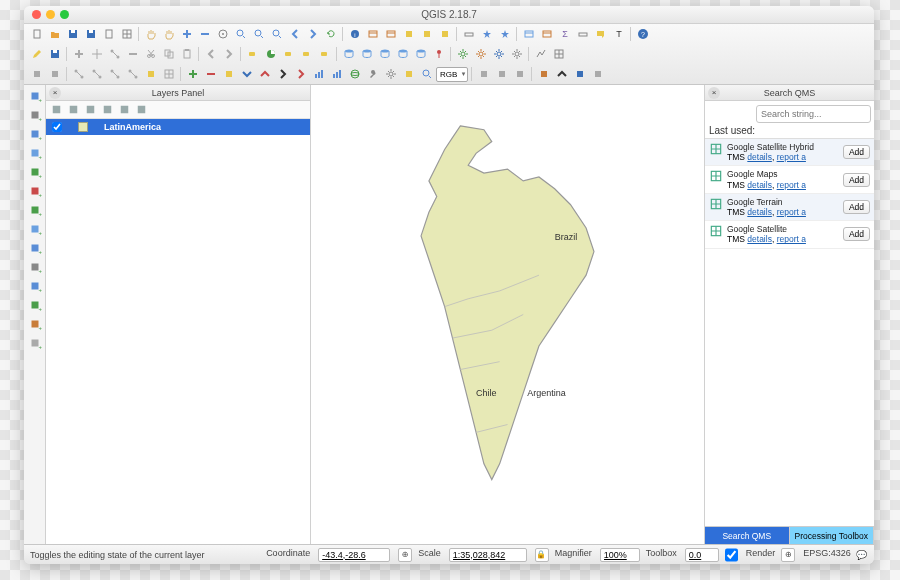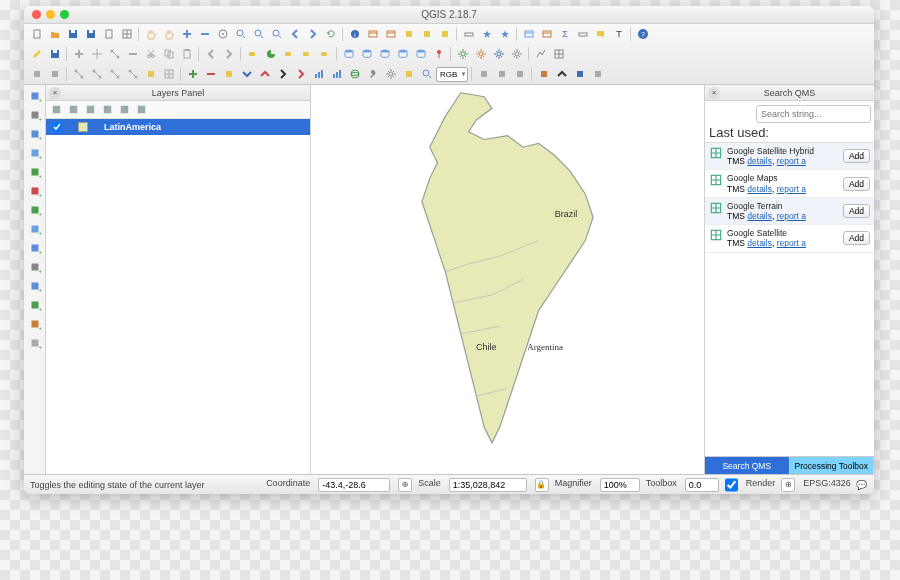--- a/index.html
+++ b/index.html
@@ -1,17 +1,17 @@
 <!DOCTYPE html>
 <html><head>
 <meta charset="utf-8">
 <style>
 * { box-sizing: border-box; margin: 0; padding: 0; font-family: -apple-system, "Helvetica Neue", Arial, sans-serif; }
 body { background: #f5f5f5; width: 900px; height: 580px; overflow: hidden; }
-.window { position: absolute; left: 24px; top: 6px; width: 850px; height: 488px; background: #ececec; border-radius: 6px; box-shadow: 0 4px 18px rgba(0,0,0,0.25); display: flex; flex-direction: column; overflow: hidden; }
+.window { position: absolute; left: 24px; top: 6px; width: 850px; height: 558px; background: #ececec; border-radius: 6px; box-shadow: 0 4px 18px rgba(0,0,0,0.25); display: flex; flex-direction: column; overflow: hidden; }
 .titlebar { height: 18px; background: linear-gradient(#f7f7f7,#e6e6e6); display: flex; align-items: center; padding: 0 8px; border-bottom: 1px solid #d0d0d0; position: relative; }
 .traffic { display: flex; gap: 5px; }
 .tl { width: 9px; height: 9px; border-radius: 50%; }
 .tl.red { background: #ff5f56; } .tl.yellow { background: #ffbd2e; } .tl.green { background: #27c93f; }
 .title { position: absolute; left: 0; right: 0; text-align: center; font-size: 10px; color: #555; }
 .toolbar-region { background: linear-gradient(#f9f9f9,#e8e8e8); border-bottom: 1px solid #c7c7c7; }
 .toolbar-row { display: flex; align-items: center; padding: 2px 4px; gap: 1px; flex-wrap: nowrap; overflow: hidden; height: 20px; }
 .tbtn { width: 17px; height: 17px; border: 1px solid transparent; border-radius: 2px; display: flex; align-items: center; justify-content: center; font-size: 10px; cursor: pointer; }
 .tsep { width: 1px; height: 14px; background: #ccc; margin: 0 2px; }
 .tbtn svg { width: 12px; height: 12px; }
@@ -31,36 +31,36 @@
 .layer-row.selected { background: #2f6fd8; color: #fff; }
 .layer-row input[type=checkbox] { width: 10px; height: 10px; }
 .layer-swatch { width: 10px; height: 10px; border: 1px solid rgba(0,0,0,0.3); background: #e7e9b6; }
 .layer-name { font-weight: bold; }
 .map-canvas { flex: 1; position: relative; background: #fff; }
 .map-canvas svg { position: absolute; inset: 0; width: 100%; height: 100%; }
 .map-label { position: absolute; font-size: 9px; color: #333; }
 .qms-panel { width: 170px; display: flex; flex-direction: column; border-left: 1px solid #d0d0d0; background: #fff; }
 .qms-search { height: 18px; margin: 2px 3px; padding-left: 48px; }
 .qms-search input { width: 100%; height: 100%; font-size: 9px; padding: 0 4px; border: 1px solid #c7c7c7; border-radius: 3px; }
-.qms-lastused { font-size: 13px; padding: 2px 4px; border-bottom: 1px solid #ddd; color: #333; }
+.qms-lastused { font-size: 10px; padding: 2px 4px; border-bottom: 1px solid #ddd; color: #333; }
 .qms-list { flex: 1; overflow: auto; }
 .qms-item { display: flex; align-items: flex-start; padding: 3px 4px; border-bottom: 1px solid #eee; gap: 4px; background: #f0f4fa; }
 .qms-item:nth-child(even) { background: #fff; }
 .qms-icon { width: 14px; height: 14px; flex-shrink: 0; }
 .qms-text { flex: 1; font-size: 8.5px; line-height: 1.2; }
 .qms-text .qtitle { font-weight: normal; color: #222; }
 .qms-text .qmeta a { color: #1a5fb4; text-decoration: underline; cursor: pointer; }
 .qms-add { font-size: 8.5px; padding: 1px 5px; border: 1px solid #bbb; border-radius: 3px; background: linear-gradient(#fff,#eee); cursor: pointer; align-self: center; }
 .qms-tabs { display: flex; height: 18px; border-top: 1px solid #ccc; }
 .qms-tab { flex: 1; font-size: 8.5px; display: flex; align-items: center; justify-content: center; border-right: 1px solid #ccc; background: #7dd3fc; cursor: pointer; }
 .qms-tab.active { background: #2f6fd8; color: #fff; }
 .statusbar { height: 20px; background: linear-gradient(#f7f7f7,#e6e6e6); border-top: 1px solid #c7c7c7; display: flex; align-items: center; padding: 0 6px; font-size: 9px; color: #444; gap: 6px; }
 .statusbar .spacer { flex: 1; }
 .status-field { display: flex; gap: 8px; }
-.status-field input { height: 14px; font-size: 9px; border: 1px solid #bbb; padding: 0 3px; border-radius: 2px; }
+.status-field input { height: 14px; font-size: 9px; border: 1px solid #bbb; padding: 0 3px; border-radius: 2px; text-decoration: underline; }
 .status-field .sbtn { width: 14px; height: 14px; border: 1px solid #bbb; border-radius: 2px; display: flex; align-items: center; justify-content: center; font-size: 8px; background: #fff; cursor: pointer; }
 .checker { position: absolute; inset: 0;
   background-image:
     linear-gradient(45deg,#e5e5e5 25%,transparent 25%),
     linear-gradient(-45deg,#e5e5e5 25%,transparent 25%),
     linear-gradient(45deg,transparent 75%,#e5e5e5 75%),
     linear-gradient(-45deg,transparent 75%,#e5e5e5 75%);
   background-size: 20px 20px;
   background-position: 0 0, 0 10px, 10px -10px, -10px 0;
   z-index: -1;
@@ -749,21 +749,21 @@
 
     <div class="map-canvas">
       <svg viewBox="0 0 100 100" preserveAspectRatio="xMidYMid meet">
 
         <path d="M38 2 L44 3 L46 6 L42 9 L40 12 L44 14 L50 13 L54 16 L58 15 L62 18 L66 22 L70 28 L72 34 L70 40 L66 46 L62 52 L58 58 L56 64 L54 70 L52 76 L50 82 L48 88 L46 92 L44 88 L42 80 L40 72 L38 64 L36 56 L34 48 L32 42 L30 36 L28 30 L30 24 L32 20 L30 16 L32 12 L34 8 L36 5 Z" fill="#e7e9b6" stroke="#999" stroke-width="0.3"></path>
         <path d="M34 48 L40 46 M40 46 L48 44 M48 44 L58 40 M36 56 L46 54 M46 54 L54 50 M38 64 L48 62 M42 80 L50 78" stroke="#bbb" stroke-width="0.2" fill="none"></path>
       </svg>
       <div id="map-labels">
           <div class="map-label" style="left: 62%; top: 32%;">Brazil</div>
           <div class="map-label" style="left: 42%; top: 66%;">Chile</div>
-          <div class="map-label" style="left: 55%; top: 66%; font-family: Liberation Serif, serif;">Argentina</div>
+          <div class="map-label" style="left: 55%; top: 66%;">Argentina</div>
         </div>
     </div>
 
     <div class="qms-panel">
       <div class="panel-header">
         <div class="pclose">×</div>
         <div class="ptitle">Search QMS</div>
       </div>
       <div class="qms-search">
         <input type="text" placeholder="Search string..." style="">

